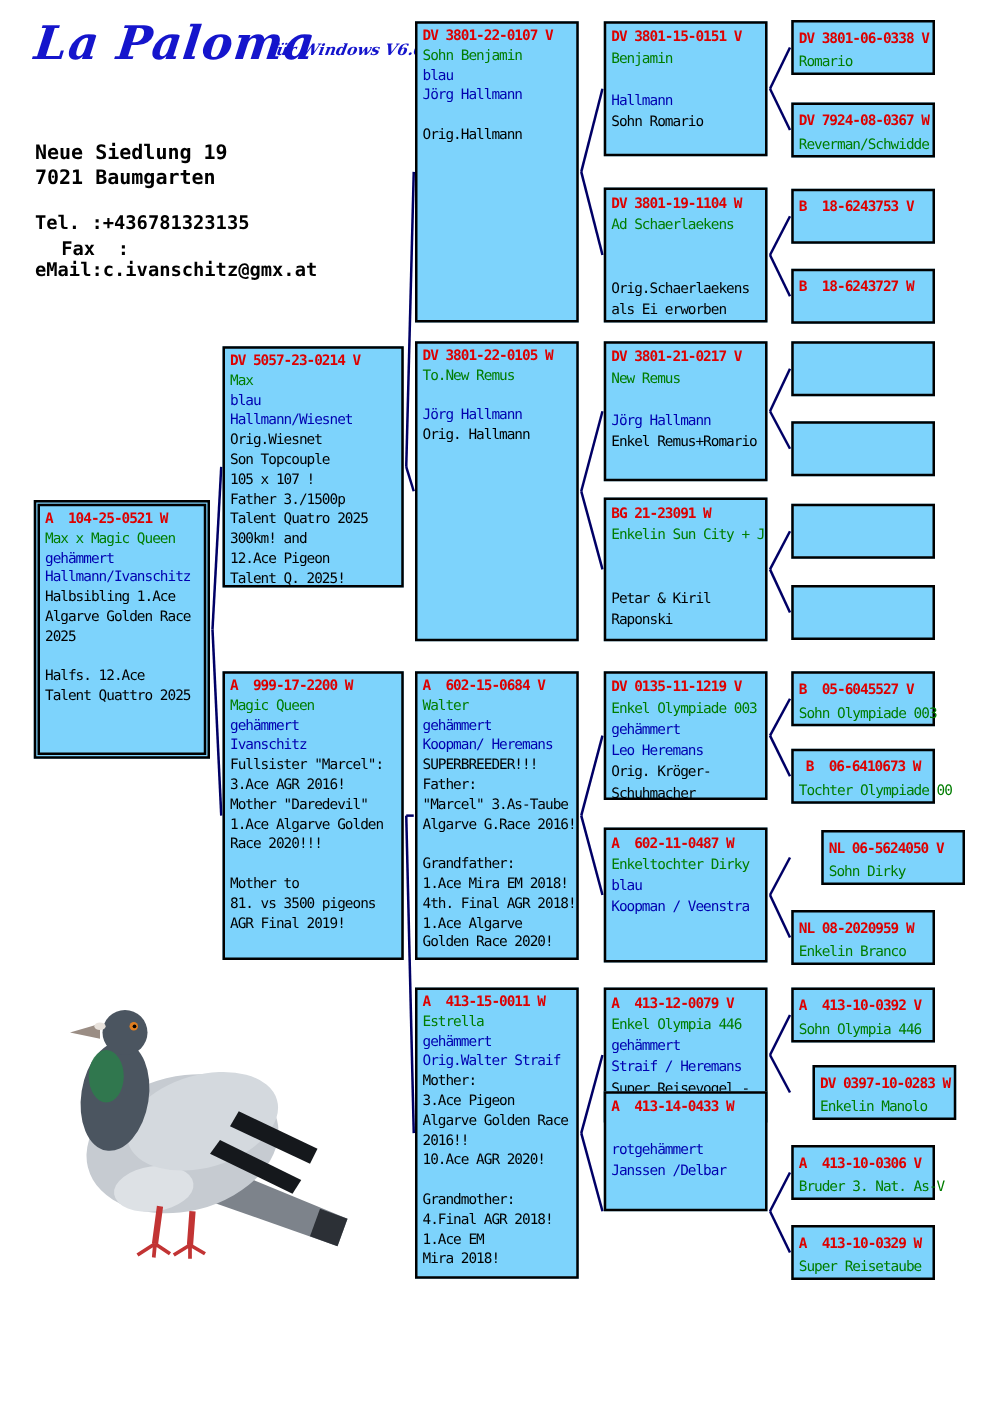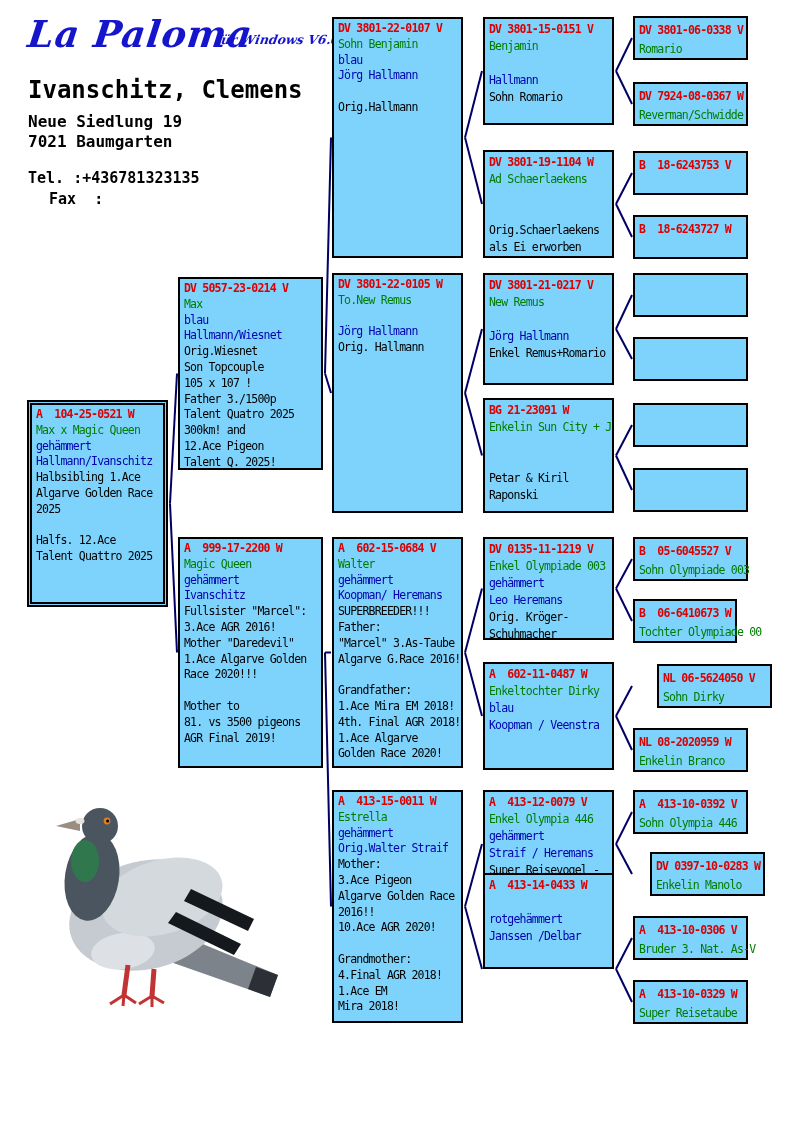--- a/index.html
+++ b/index.html
@@ -64,25 +64,25 @@
       <line x1="616" y1="716" x2="632" y2="686" stroke="#000066" stroke-width="2"></line>
       <line x1="616" y1="716" x2="632" y2="750" stroke="#000066" stroke-width="2"></line>
       <line x1="616" y1="844" x2="632" y2="812" stroke="#000066" stroke-width="2"></line>
       <line x1="616" y1="844" x2="632" y2="874" stroke="#000066" stroke-width="2"></line>
       <line x1="616" y1="969" x2="632" y2="938" stroke="#000066" stroke-width="2"></line>
       <line x1="616" y1="969" x2="632" y2="1002" stroke="#000066" stroke-width="2"></line>
     </svg>
 
   <div class="logo">La Paloma</div>
   <div class="tagline">für Windows V6.01</div>
-  <div class="owner">Ivanschitz, Clemens</div>
   <div class="addr1">Neue Siedlung 19</div>
   <div class="addr2">7021 Baumgarten</div>
   <div class="tel">Tel. :+436781323135</div>
   <div class="fax">Fax  :</div>
+  <div class="email">eMail:c.ivanschitz@gmx.at</div>
 
   <div id="boxes">
       <div class="pbox big subject" style="left: 27px; top: 400px; width: 141px; height: 207px;"><div class="ring">A  104-25-0521 W</div><div class="ln c-g">Max x Magic Queen</div><div class="ln c-b">gehämmert</div><div class="ln c-b">Hallmann/Ivanschitz</div><div class="ln c-k">Halbsibling 1.Ace</div><div class="ln c-k">Algarve Golden Race</div><div class="ln c-k">2025</div><div class="ln c-k">&nbsp;</div><div class="ln c-k">Halfs. 12.Ace</div><div class="ln c-k">Talent Quattro 2025</div></div>
       <div class="pbox big" style="left: 178px; top: 277px; width: 145px; height: 193px;"><div class="ring">DV 5057-23-0214 V</div><div class="ln c-g">Max</div><div class="ln c-b">blau</div><div class="ln c-b">Hallmann/Wiesnet</div><div class="ln c-k">Orig.Wiesnet</div><div class="ln c-k">Son Topcouple</div><div class="ln c-k">105 x 107 !</div><div class="ln c-k">Father 3./1500p</div><div class="ln c-k">Talent Quatro 2025</div><div class="ln c-k">300km! and</div><div class="ln c-k">12.Ace Pigeon</div><div class="ln c-k">Talent Q. 2025!</div></div>
       <div class="pbox big" style="left: 178px; top: 537px; width: 145px; height: 231px;"><div class="ring">A  999-17-2200 W</div><div class="ln c-g">Magic Queen</div><div class="ln c-b">gehämmert</div><div class="ln c-b">Ivanschitz</div><div class="ln c-k">Fullsister "Marcel":</div><div class="ln c-k">3.Ace AGR 2016!</div><div class="ln c-k">Mother "Daredevil"</div><div class="ln c-k">1.Ace Algarve Golden</div><div class="ln c-k">Race 2020!!!</div><div class="ln c-k">&nbsp;</div><div class="ln c-k">Mother to</div><div class="ln c-k">81. vs 3500 pigeons</div><div class="ln c-k">AGR Final 2019!</div></div>
       <div class="pbox big" style="left: 332px; top: 17px; width: 131px; height: 241px;"><div class="ring">DV 3801-22-0107 V</div><div class="ln c-g">Sohn Benjamin</div><div class="ln c-b">blau</div><div class="ln c-b">Jörg Hallmann</div><div class="ln c-k">&nbsp;</div><div class="ln c-k">Orig.Hallmann</div></div>
       <div class="pbox big" style="left: 332px; top: 273px; width: 131px; height: 240px;"><div class="ring">DV 3801-22-0105 W</div><div class="ln c-g">To.New Remus</div><div class="ln c-k">&nbsp;</div><div class="ln c-b">Jörg Hallmann</div><div class="ln c-k">Orig. Hallmann</div></div>
       <div class="pbox big" style="left: 332px; top: 537px; width: 131px; height: 231px;"><div class="ring">A  602-15-0684 V</div><div class="ln c-g">Walter</div><div class="ln c-b">gehämmert</div><div class="ln c-b">Koopman/ Heremans</div><div class="ln c-k">SUPERBREEDER!!!</div><div class="ln c-k">Father:</div><div class="ln c-k">"Marcel" 3.As-Taube</div><div class="ln c-k">Algarve G.Race 2016!</div><div class="ln c-k">&nbsp;</div><div class="ln c-k">Grandfather:</div><div class="ln c-k">1.Ace Mira EM 2018!</div><div class="ln c-k">4th. Final AGR 2018!</div><div class="ln c-k">1.Ace Algarve</div><div class="ln c-k">Golden Race 2020!</div></div>
       <div class="pbox big" style="left: 332px; top: 790px; width: 131px; height: 233px;"><div class="ring">A  413-15-0011 W</div><div class="ln c-g">Estrella</div><div class="ln c-b">gehämmert</div><div class="ln c-b">Orig.Walter Straif</div><div class="ln c-k">Mother:</div><div class="ln c-k">3.Ace Pigeon</div><div class="ln c-k">Algarve Golden Race</div><div class="ln c-k">2016!!</div><div class="ln c-k">10.Ace AGR 2020!</div><div class="ln c-k">&nbsp;</div><div class="ln c-k">Grandmother:</div><div class="ln c-k">4.Final AGR 2018!</div><div class="ln c-k">1.Ace EM</div><div class="ln c-k">Mira 2018!</div></div>
       <div class="pbox mid" style="left: 483px; top: 17px; width: 131px; height: 108px;"><div class="ring">DV 3801-15-0151 V</div><div class="ln c-g">Benjamin</div><div class="ln c-k">&nbsp;</div><div class="ln c-b">Hallmann</div><div class="ln c-k">Sohn Romario</div></div>
@@ -95,21 +95,21 @@
       <div class="pbox mid" style="left: 483px; top: 873px; width: 131px; height: 96px;"><div class="ring">A  413-14-0433 W</div><div class="ln c-k">&nbsp;</div><div class="ln c-b">rotgehämmert</div><div class="ln c-b">Janssen /Delbar</div></div>
       <div class="pbox small" style="left: 633px; top: 16px; width: 115px; height: 44px;"><div class="ring">DV 3801-06-0338 V</div><div class="ln c-g">Romario</div></div>
       <div class="pbox small" style="left: 633px; top: 82px; width: 115px; height: 44px;"><div class="ring">DV 7924-08-0367 W</div><div class="ln c-g">Reverman/Schwidde</div></div>
       <div class="pbox small" style="left: 633px; top: 151px; width: 115px; height: 44px;"><div class="ring">B  18-6243753 V</div></div>
       <div class="pbox small" style="left: 633px; top: 215px; width: 115px; height: 44px;"><div class="ring">B  18-6243727 W</div></div>
       <div class="pbox small" style="left: 633px; top: 273px; width: 115px; height: 44px;"></div>
       <div class="pbox small" style="left: 633px; top: 337px; width: 115px; height: 44px;"></div>
       <div class="pbox small" style="left: 633px; top: 403px; width: 115px; height: 44px;"></div>
       <div class="pbox small" style="left: 633px; top: 468px; width: 115px; height: 44px;"></div>
       <div class="pbox small" style="left: 633px; top: 537px; width: 115px; height: 44px;"><div class="ring">B  05-6045527 V</div><div class="ln c-g">Sohn Olympiade 003</div></div>
-      <div class="pbox small" style="left: 633px; top: 599px; width: 104px; height: 44px;"><div class="ring">B  06-6410673 W</div><div class="ln c-g">Tochter Olympiade 00</div></div>
+      <div class="pbox small" style="left: 633px; top: 599px; width: 115px; height: 44px; text-align: center;"><div class="ring">B  06-6410673 W</div><div class="ln c-g">Tochter Olympiade 00</div></div>
       <div class="pbox small" style="left: 633px; top: 664px; width: 115px; height: 44px; margin-left: 24px;"><div class="ring">NL 06-5624050 V</div><div class="ln c-g">Sohn Dirky</div></div>
       <div class="pbox small" style="left: 633px; top: 728px; width: 115px; height: 44px;"><div class="ring">NL 08-2020959 W</div><div class="ln c-g">Enkelin Branco</div></div>
       <div class="pbox small" style="left: 633px; top: 790px; width: 115px; height: 44px;"><div class="ring">A  413-10-0392 V</div><div class="ln c-g">Sohn Olympia 446</div></div>
       <div class="pbox small" style="left: 650px; top: 852px; width: 115px; height: 44px;"><div class="ring">DV 0397-10-0283 W</div><div class="ln c-g">Enkelin Manolo</div></div>
       <div class="pbox small" style="left: 633px; top: 916px; width: 115px; height: 44px;"><div class="ring">A  413-10-0306 V</div><div class="ln c-g">Bruder 3. Nat. As-V</div></div>
       <div class="pbox small" style="left: 633px; top: 980px; width: 115px; height: 44px;"><div class="ring">A  413-10-0329 W</div><div class="ln c-g">Super Reisetaube</div></div>
     </div>
 
   <svg id="pigeon" width="255" height="245" viewBox="0 0 255 245">
     <polygon points="148,150 250,192 242,214 134,176" fill="#7d838b"></polygon>

